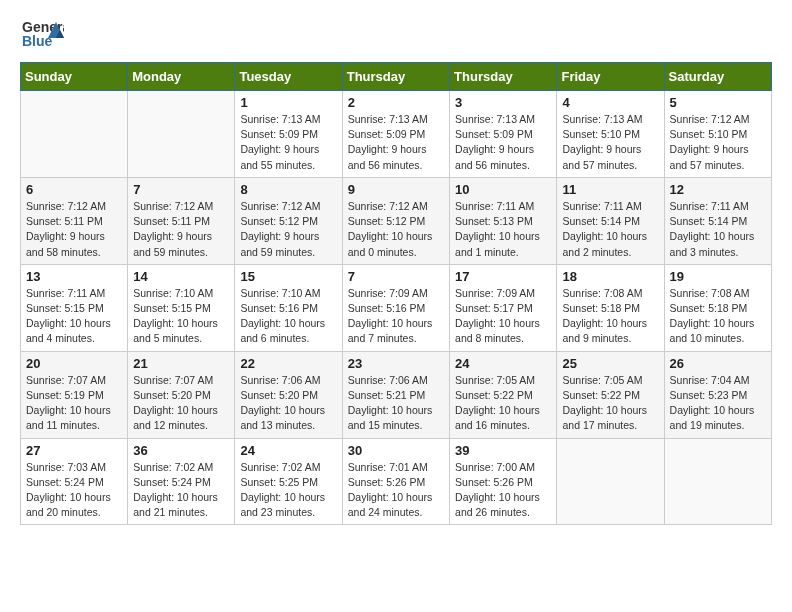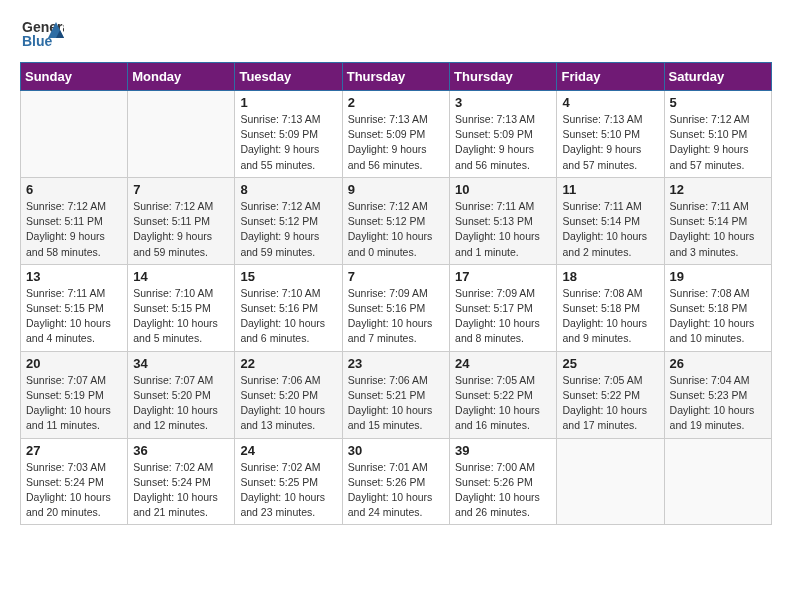--- a/index.html
+++ b/index.html
@@ -19,21 +19,21 @@
     .logo {
       display: flex;
       align-items: center;
       gap: 4px;
     }
     .title-block { text-align: right; }
     .month-title { font-size: 36px; font-weight: bold; color: #222; }
     .location-title { font-size: 15px; color: #333; }
     .calendar { width: 100%; border-collapse: collapse; }
     .calendar th {
-      background-color: #701a75;
+      background-color: #4d7c0f;
       color: #fff;
       font-size: 13px;
       font-weight: bold;
       padding: 6px 4px;
       text-align: left;
       border: 1px solid #2e6da4;
     }
     .calendar td {
       border: 1px solid #ccc;
       vertical-align: top;
@@ -165,21 +165,21 @@
           <span class="day-num">19</span>
           <div class="day-info">Sunrise: 7:08 AM<br>Sunset: 5:18 PM<br>Daylight: 10 hours and 10 minutes.</div>
         </td>
       </tr>
       <tr>
         <td>
           <span class="day-num">20</span>
           <div class="day-info">Sunrise: 7:07 AM<br>Sunset: 5:19 PM<br>Daylight: 10 hours and 11 minutes.</div>
         </td>
         <td>
-          <span class="day-num">34</span>
+          <span class="day-num">21</span>
           <div class="day-info">Sunrise: 7:07 AM<br>Sunset: 5:20 PM<br>Daylight: 10 hours and 12 minutes.</div>
         </td>
         <td>
           <span class="day-num">22</span>
           <div class="day-info">Sunrise: 7:06 AM<br>Sunset: 5:20 PM<br>Daylight: 10 hours and 13 minutes.</div>
         </td>
         <td>
           <span class="day-num">23</span>
           <div class="day-info">Sunrise: 7:06 AM<br>Sunset: 5:21 PM<br>Daylight: 10 hours and 15 minutes.</div>
         </td>

